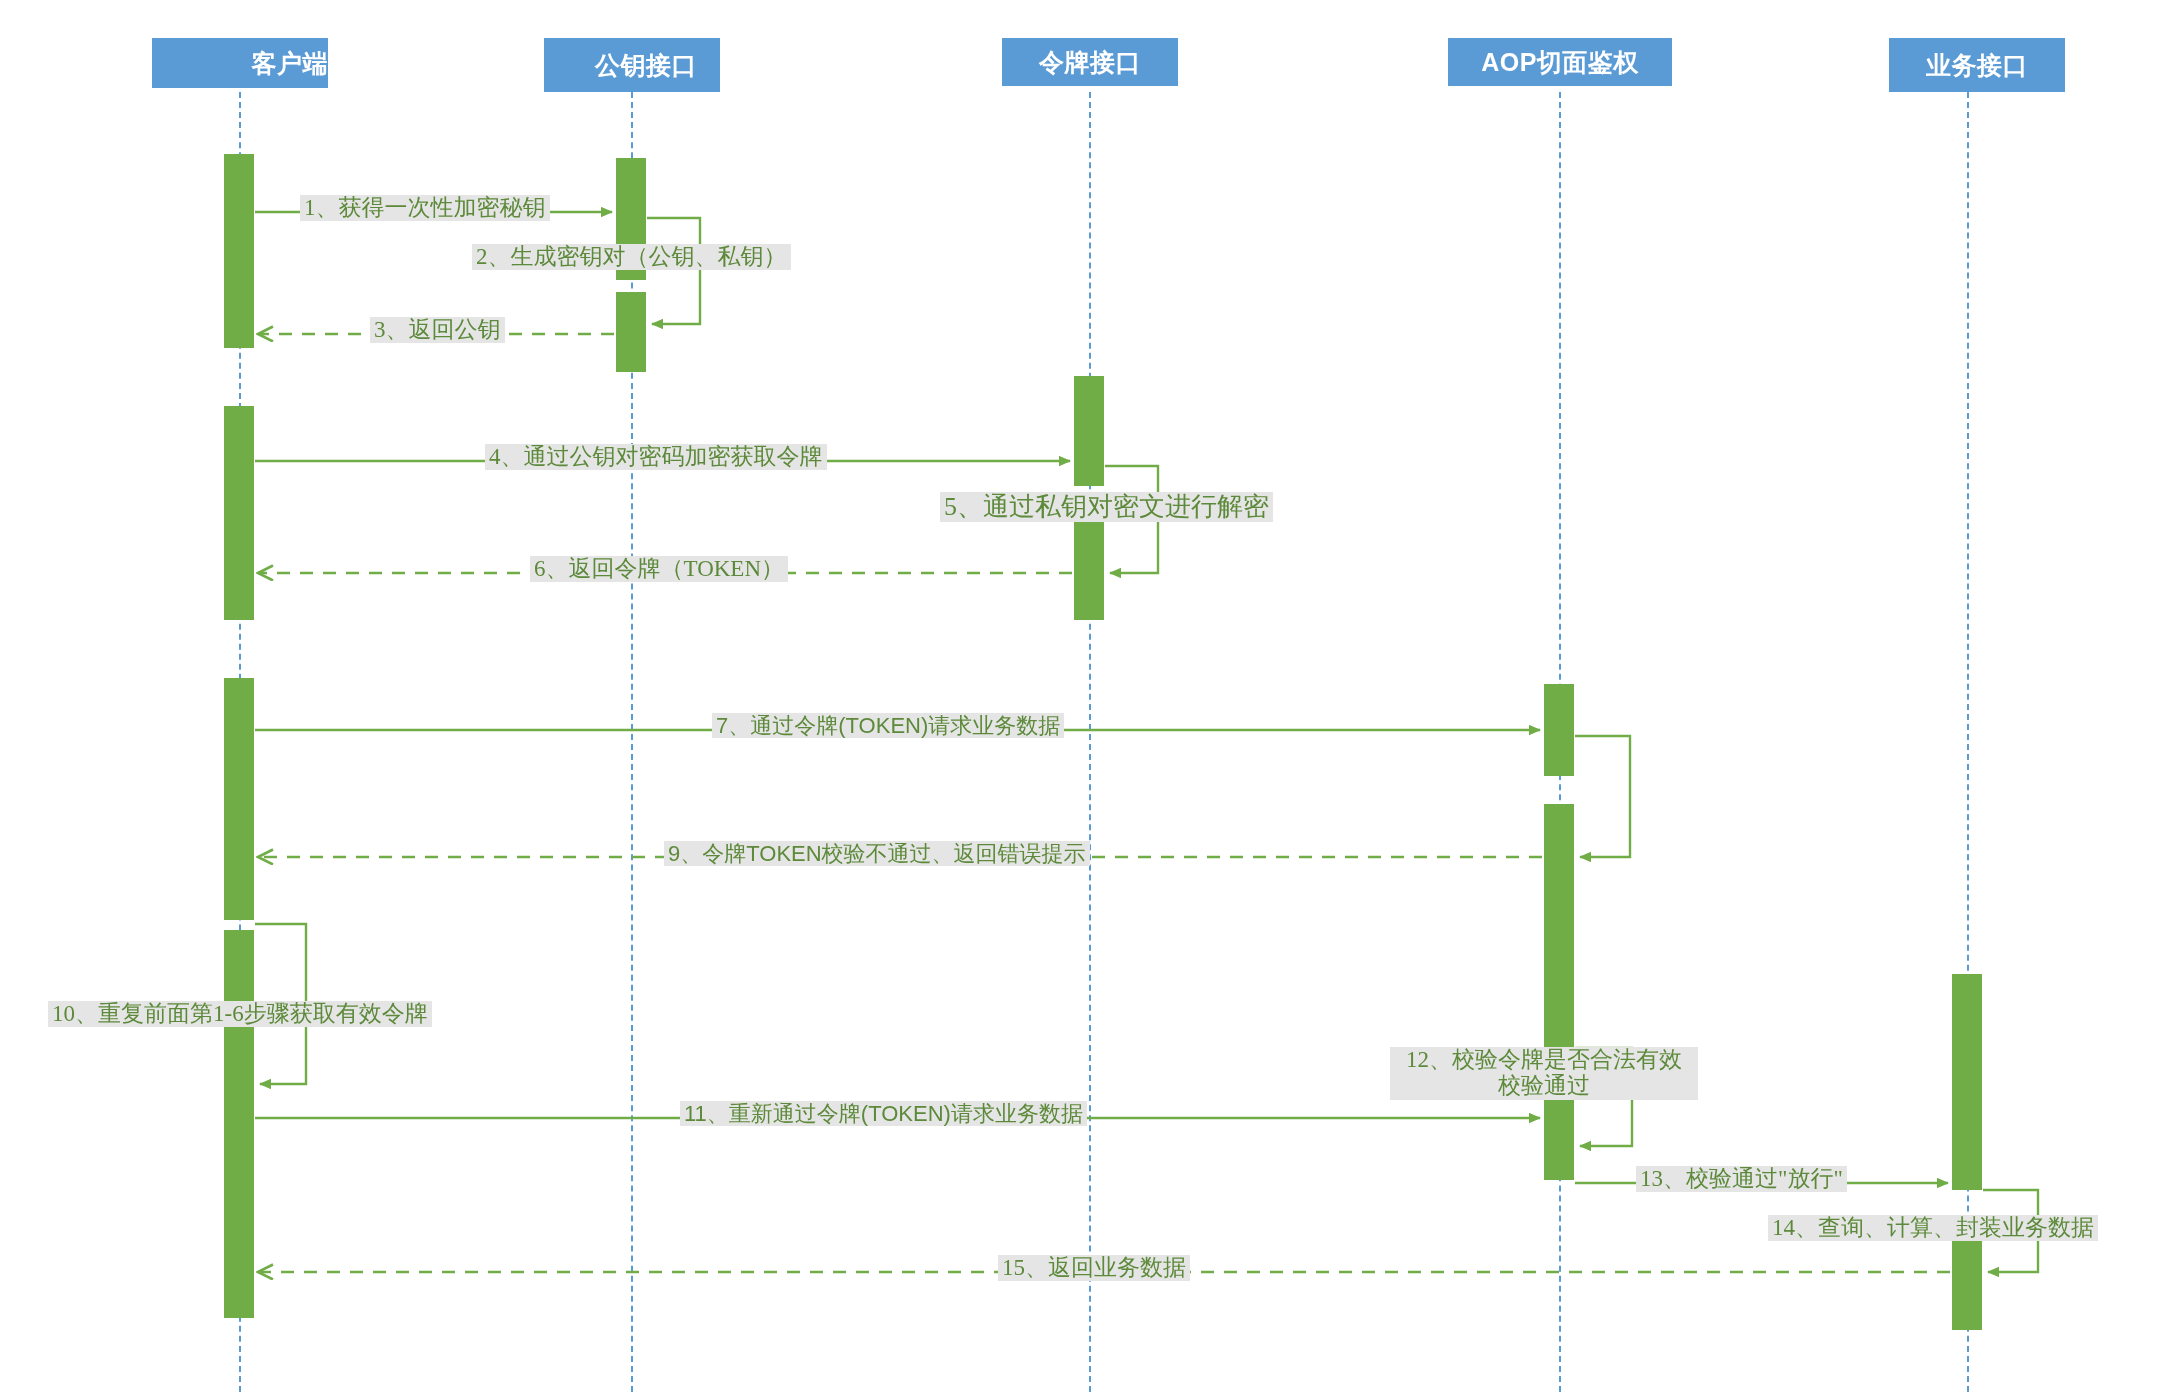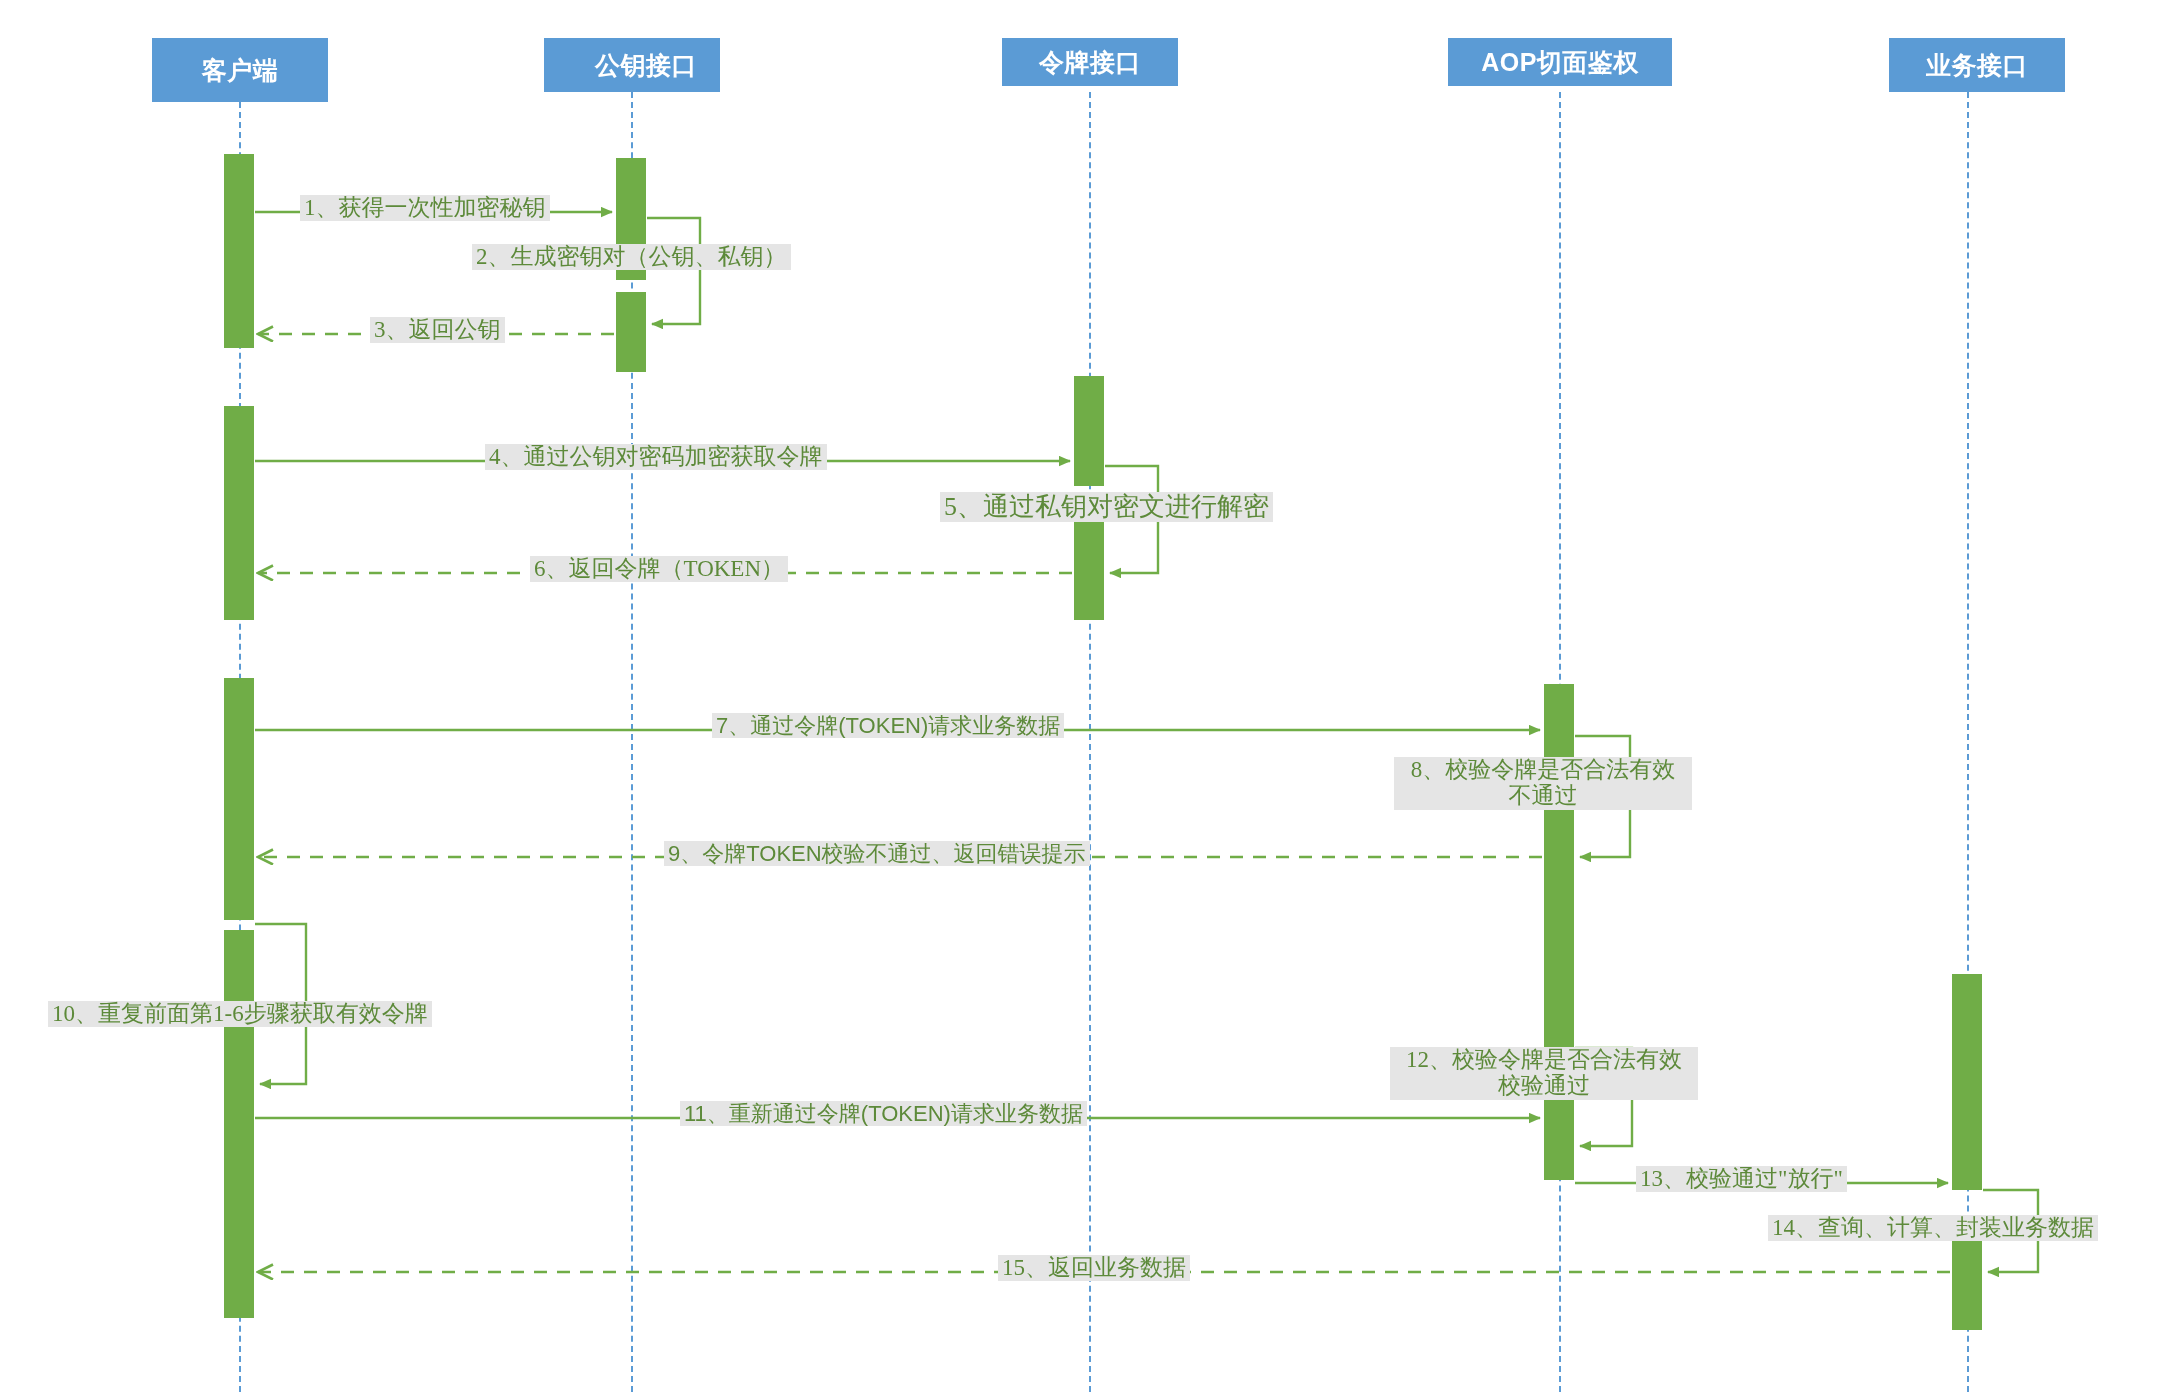--- a/index.html
+++ b/index.html
@@ -32,21 +32,21 @@
 <body>
 
 <div id="stage">
 
   <div class="lifeline" style="left:239px; top:92px;  height:1300px;"></div>
   <div class="lifeline" style="left:631px; top:92px;  height:1300px;"></div>
   <div class="lifeline" style="left:1089px;top:92px;  height:1300px;"></div>
   <div class="lifeline" style="left:1559px;top:92px;  height:1300px;"></div>
   <div class="lifeline" style="left:1967px;top:92px;  height:1300px;"></div>
 
-  <div class="participant-box" style="left:152px; top:38px; width:176px; height:64px; font-size:25px;">
+  <div class="participant-box" style="left:152px; top:38px; width:176px; height:50px; font-size:25px;justify-content:flex-end;">
     <span>客户端</span>
   </div>
   <div class="participant-box" style="left:544px; top:38px; width:176px; height:54px; font-size:25px;padding-left:28px;">
     <span>公钥接口</span>
   </div>
   <div class="participant-box" style="left:1002px; top:38px; width:176px; height:48px; font-size:25px;">
     <span>令牌接口</span>
   </div>
   <div class="participant-box" style="left:1448px; top:38px; width:224px; height:48px; font-size:25px;">
     <span>AOP切面鉴权</span>
@@ -121,24 +121,20 @@
   <div class="msg-label" style="left:370px; top:317px; font-size:23px;">3、返回公钥</div>
 
   <div class="msg-label" style="left:485px; top:444px; font-size:23px;">4、通过公钥对密码加密获取令牌</div>
 
   <div class="msg-label" style="left:940px; top:492px; font-size:26px;">5、通过私钥对密文进行解密</div>
 
   <div class="msg-label" style="left:530px; top:556px; font-size:23px;">6、返回令牌（TOKEN）</div>
 
   <div class="msg-label sans" style="left:712px; top:713px; font-size:22px;">7、通过令牌(TOKEN)请求业务数据</div>
 
-  <div class="msg-label center" style="left:1394px; top:757px; width:290px; font-size:23px;">
-    <span>8、校验令牌是否合法有效</span><br>
-    <span>不通过</span>
-  </div>
 
   <div class="msg-label sans" style="left:664px; top:841px; font-size:22px;">9、令牌TOKEN校验不通过、返回错误提示</div>
 
   <div class="msg-label" style="left:48px; top:1001px; font-size:23px;">10、重复前面第1-6步骤获取有效令牌</div>
 
   <div class="msg-label sans" style="left:680px; top:1101px; font-size:22px;">11、重新通过令牌(TOKEN)请求业务数据</div>
 
   <div class="msg-label center" style="left:1390px; top:1047px; width:300px; font-size:23px;">
     <span>12、校验令牌是否合法有效</span><br>
     <span>校验通过</span>

